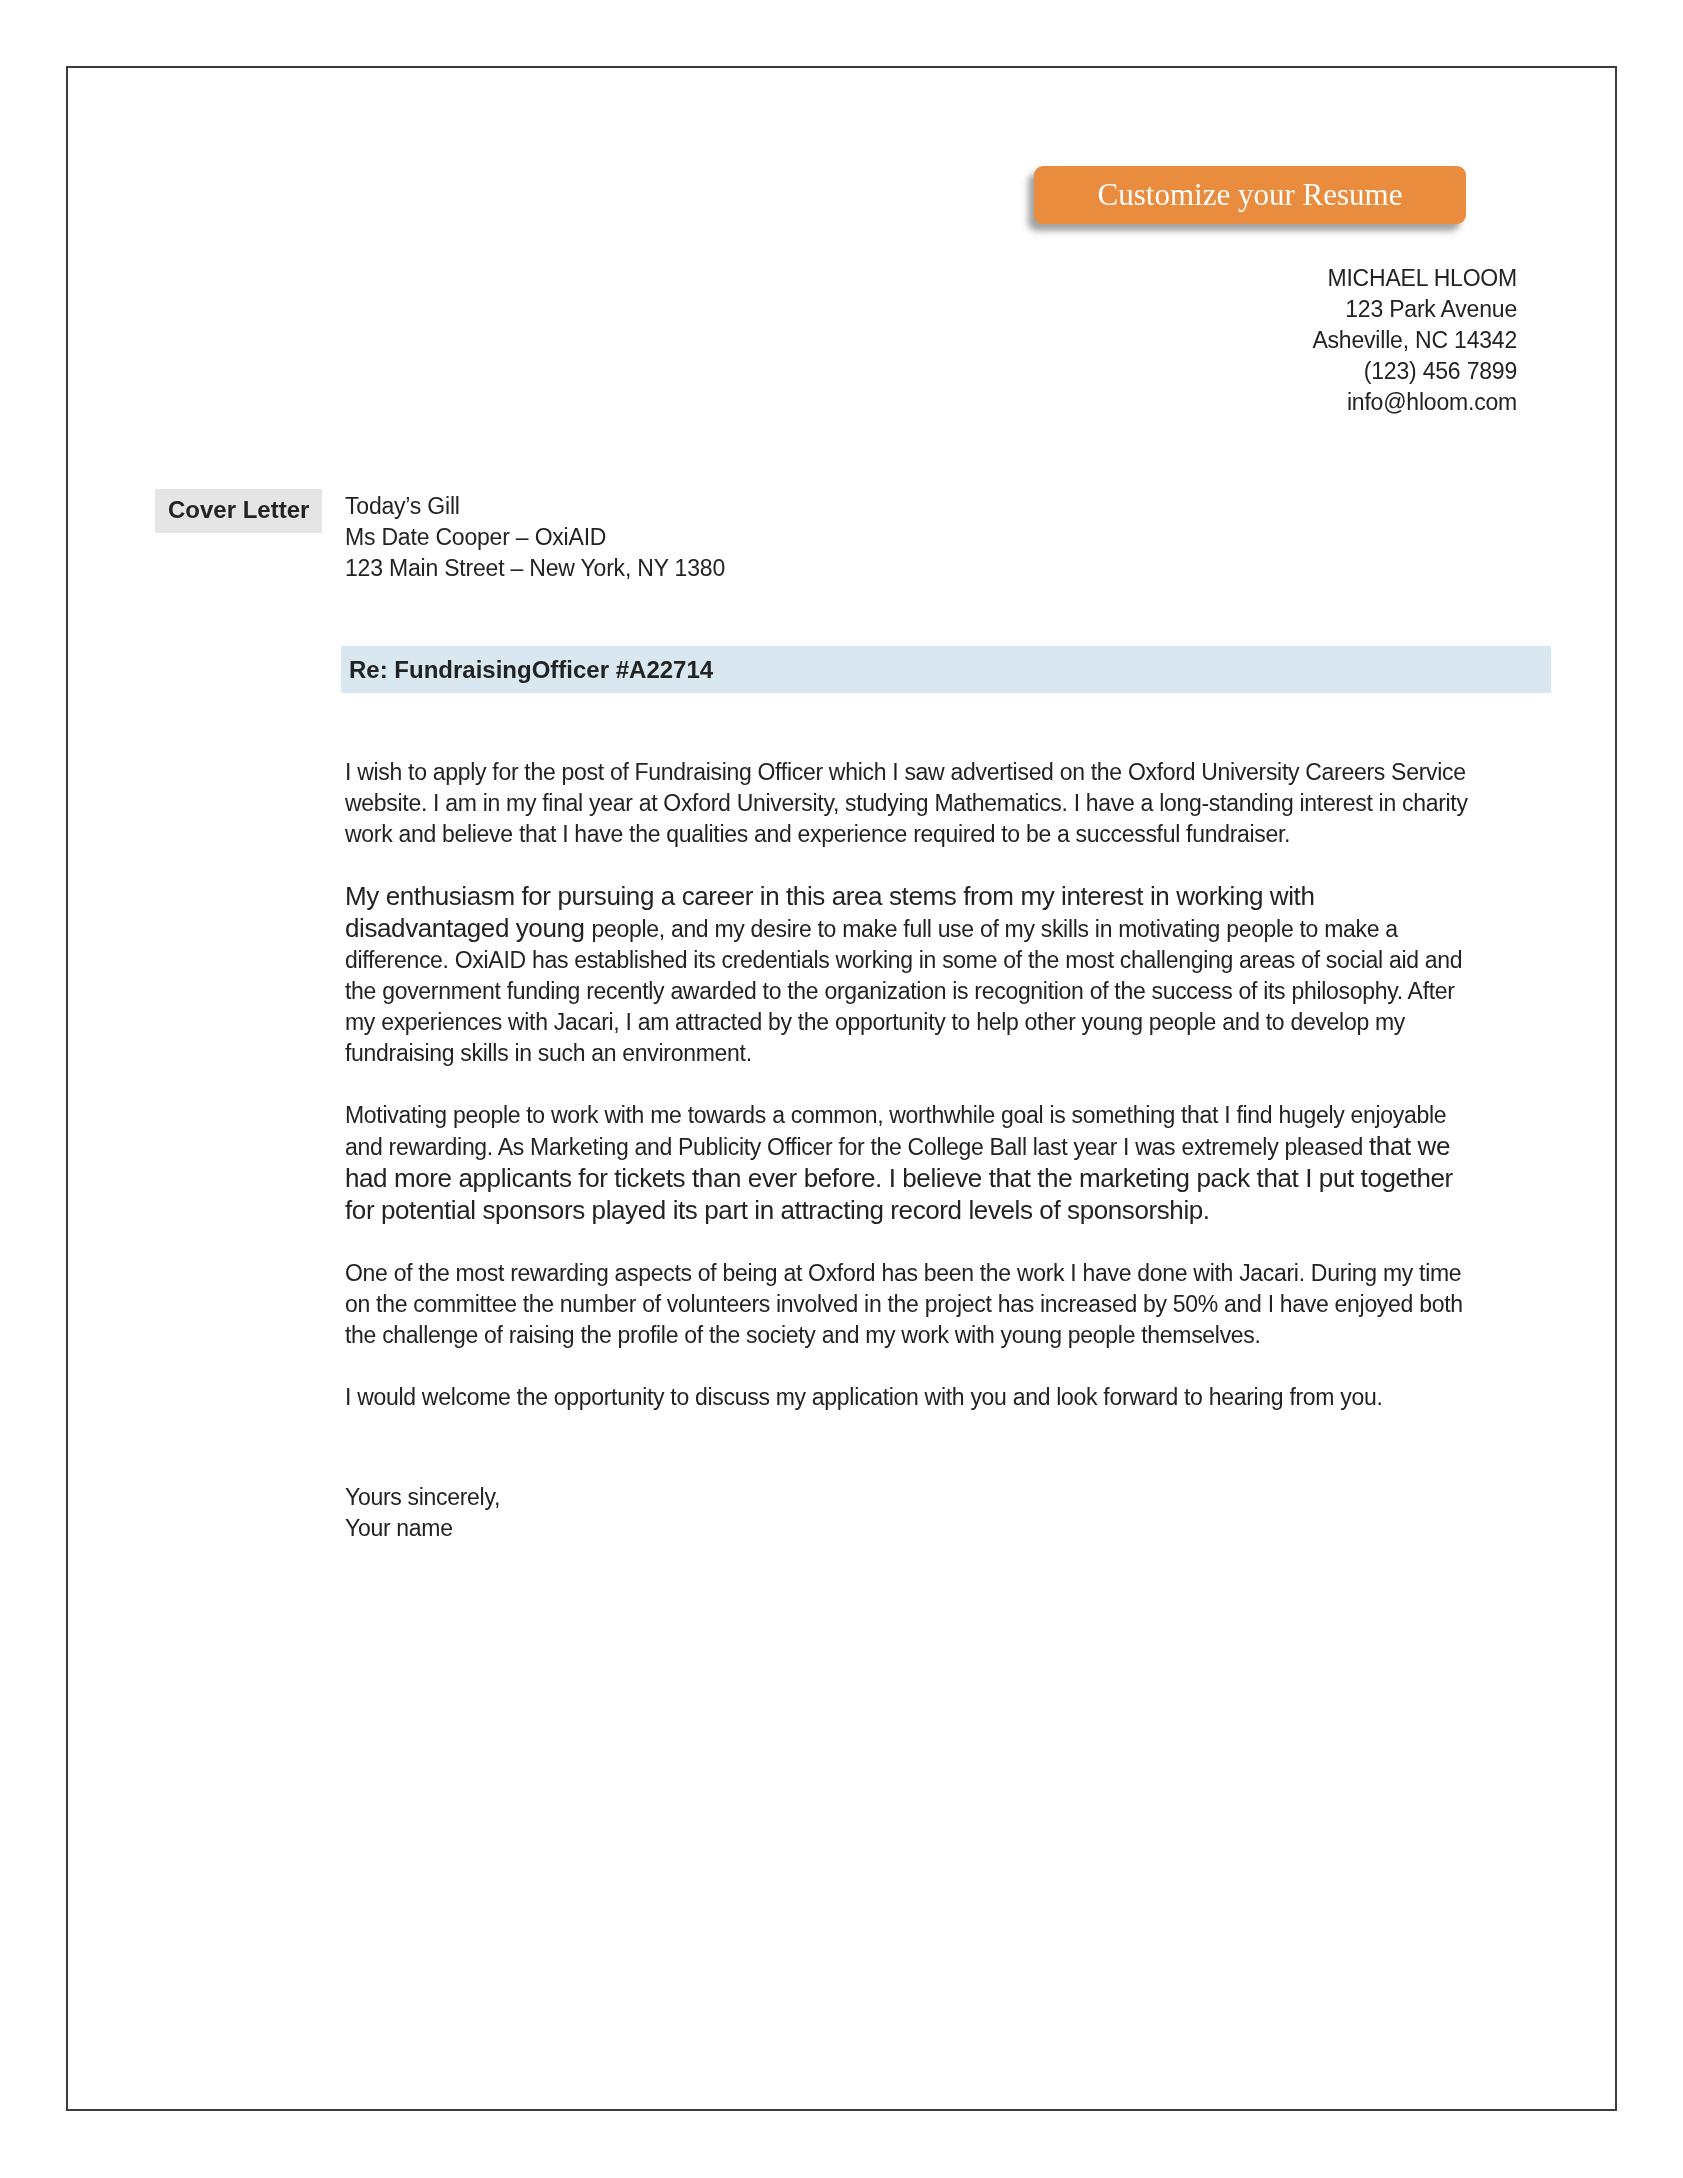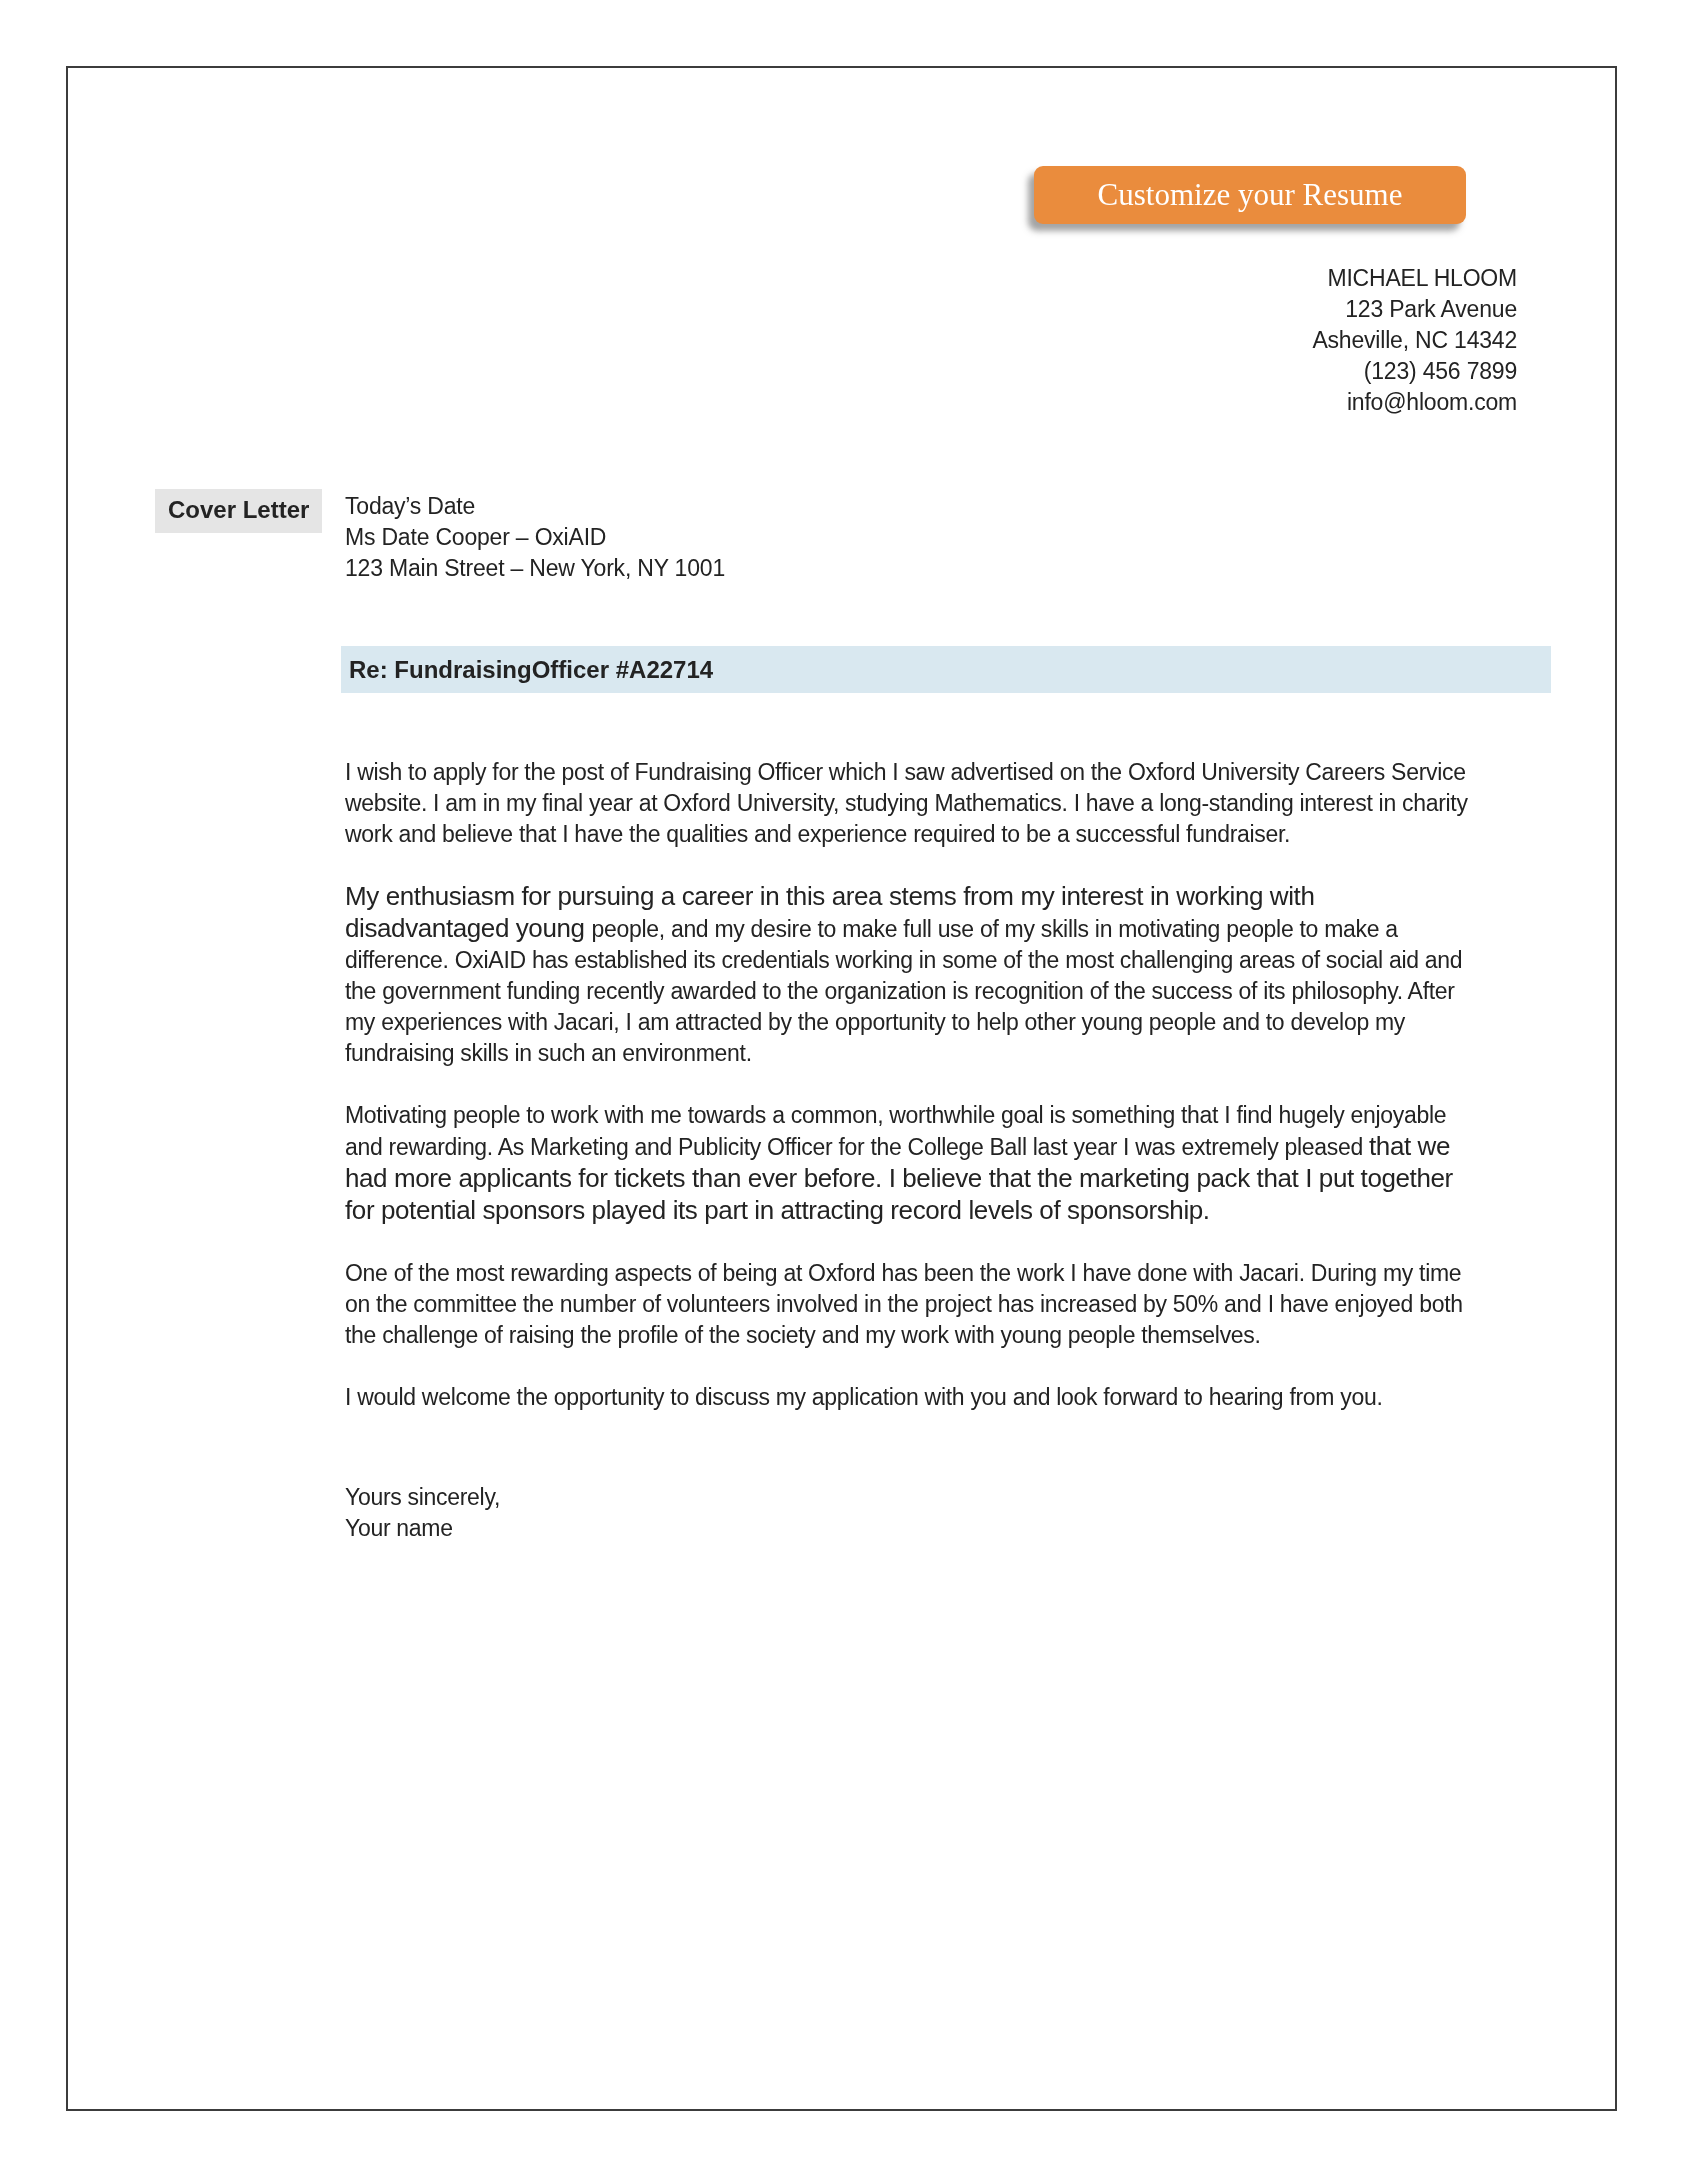--- a/index.html
+++ b/index.html
@@ -89,23 +89,23 @@
   <div>MICHAEL HLOOM</div>
   <div>123 Park Avenue</div>
   <div>Asheville, NC 14342</div>
   <div>(123) 456 7899</div>
   <div>info@hloom.com</div>
 </div>
 
 <div class="cover-letter-label">Cover Letter</div>
 
 <div class="recipient-block">
-  <div>Today’s Date</div>
+  <div>Today’s Gill</div>
   <div>Ms Date Cooper – OxiAID</div>
-  <div>123 Main Street – New York, NY 1001</div>
+  <div>123 Main Street – New York, NY 1380</div>
 </div>
 
 <div class="subject-banner">Re: FundraisingOfficer #A22714</div>
 
 <div class="letter-body">
   <p>I wish to apply for the post of Fundraising Officer which I saw advertised on the Oxford University Careers Service website. I am in my final year at Oxford University, studying Mathematics. I have a long-standing interest in charity work and believe that I have the qualities and experience required to be a successful fundraiser.</p>
   <p><span class="lg">My enthusiasm for pursuing a career in this area stems from my interest in working with disadvantaged young </span><span>people, and my desire to make full use of my skills in motivating people to make a difference. OxiAID has established its credentials working in some of the most challenging areas of social aid and the government funding recently awarded to the organization is recognition of the success of its philosophy. After my experiences with Jacari, I am attracted by the opportunity to help other young people and to develop my fundraising skills in such an environment.</span></p>
   <p><span>Motivating people to work with me towards a common, worthwhile goal is something that I find hugely enjoyable and rewarding. As Marketing and Publicity Officer for the College Ball last year I was extremely pleased </span><span class="lg">that we had more applicants for tickets than ever before. I believe that the marketing pack that I put together for potential sponsors played its part in attracting record levels of sponsorship.</span></p>
   <p>One of the most rewarding aspects of being at Oxford has been the work I have done with Jacari. During my time on the committee the number of volunteers involved in the project has increased by 50% and I have enjoyed both the challenge of raising the profile of the society and my work with young people themselves.</p>
   <p>I would welcome the opportunity to discuss my application with you and look forward to hearing from you.</p>

